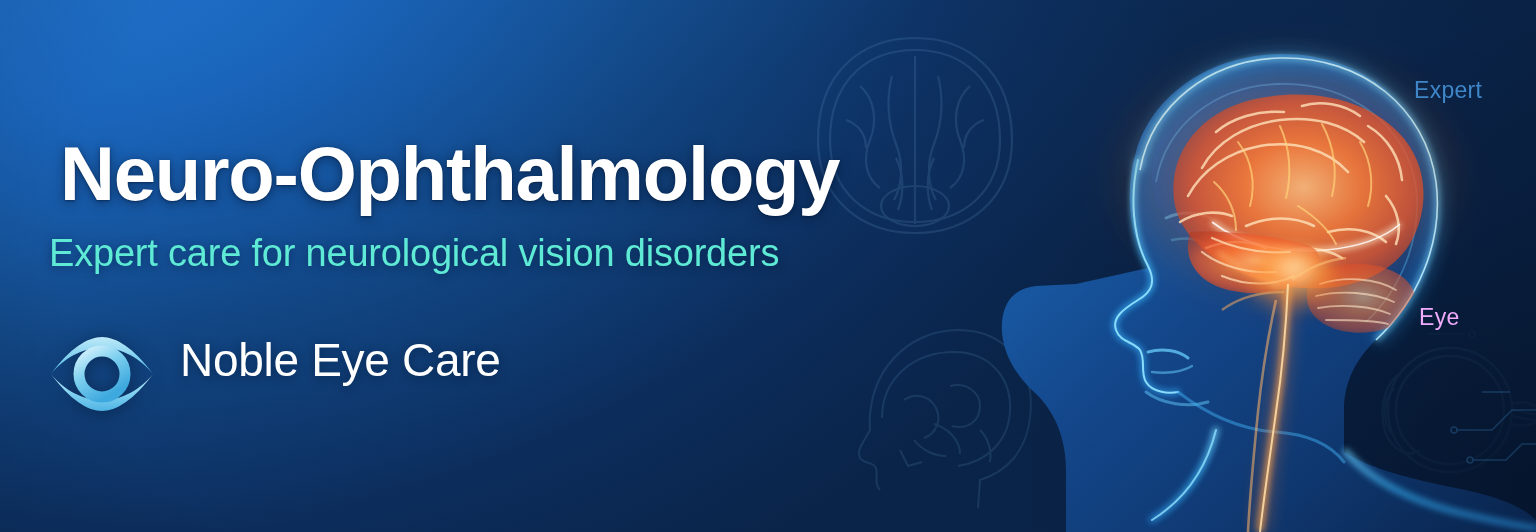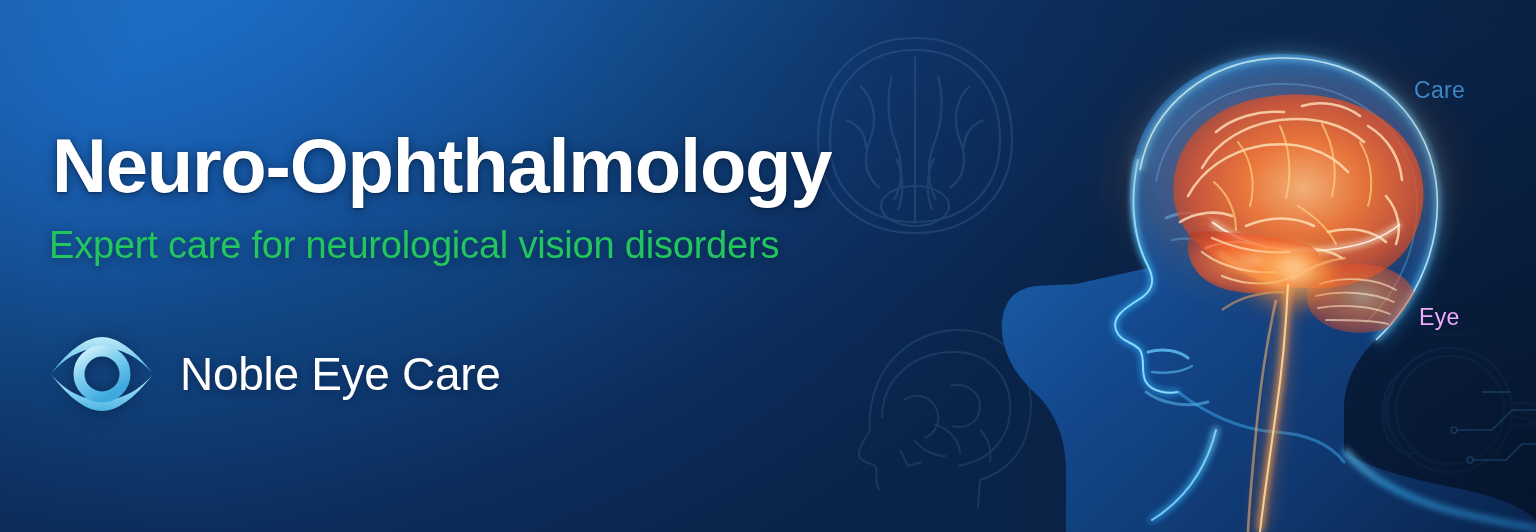--- a/index.html
+++ b/index.html
@@ -55,47 +55,47 @@
   .wm svg { display: block; overflow: visible; }
 
   
   .text-block {
     position: absolute;
     left: 48px;
     top: 120px;
     width: 900px;
   }
   .headline {
-    margin: 4px;
+    margin: 12px;
     font-size: 76px;
     line-height: 84px;
     font-weight: bold;
     letter-spacing: -1.2px;
     color: #ffffff;
     text-shadow: 0 2px 12px rgba(3,20,48,0.55), 0 1px 2px rgba(3,20,48,0.5);
     white-space: nowrap;
   }
   .subhead {
     margin: 14px 0 0 1px;
     font-size: 38px;
     line-height: 46px;
     font-weight: normal;
     letter-spacing: -0.2px;
-    color: #22c55e;
+    color: #5eead4;
     text-shadow: 0 2px 10px rgba(3,20,48,0.5);
     white-space: nowrap;
   }
 
   
   .logo-lockup {
     position: absolute;
     left: 48px;
     top: 334px;
     display: flex;
-    align-items: center;
+    align-items: flex-start;
     gap: 24px;
   }
   .logo-mark {
     width: 108px;
     height: 80px;
     flex: 0 0 auto;
     filter: drop-shadow(0 2px 8px rgba(4,22,50,0.5));
   }
   .logo-mark svg { display: block; }
   .logo-text {
@@ -416,16 +416,16 @@
 
         <path d="M3 40 C16 56 34 66 54 66 C74 66 92 56 105 40
                  C86 66 68 77 54 77 C40 77 22 66 3 40 Z" fill="url(#lidGrad)"></path>
 
         <circle cx="54" cy="40" r="23" fill="none" stroke="url(#irisGrad)" stroke-width="11"></circle>
       </svg>
     </span>
     <span class="logo-text">Noble Eye Care</span>
   </div>
 
-  <span class="side-label" id="label-brain">Care</span>
+  <span class="side-label" id="label-brain">Expert</span>
   <span class="side-label" id="label-eye">Eye</span>
 
 </div>
 
 </body></html>

